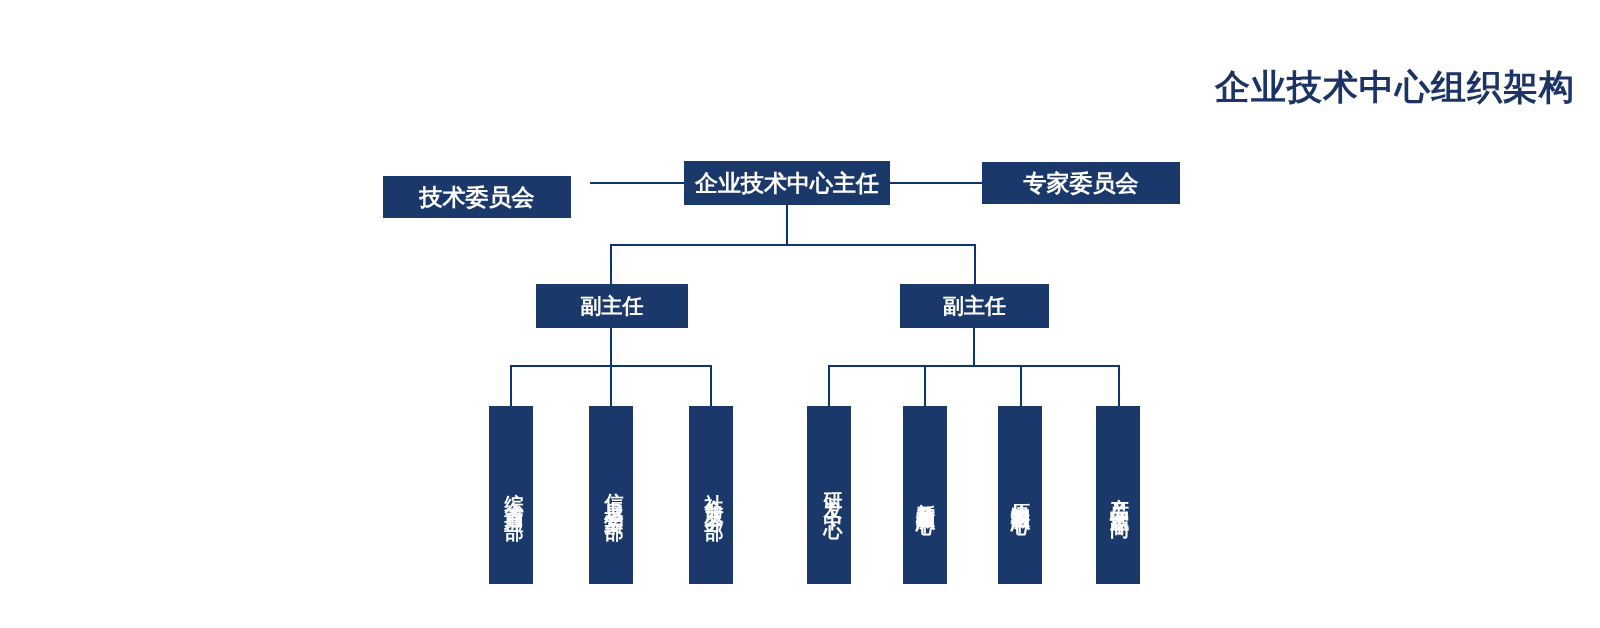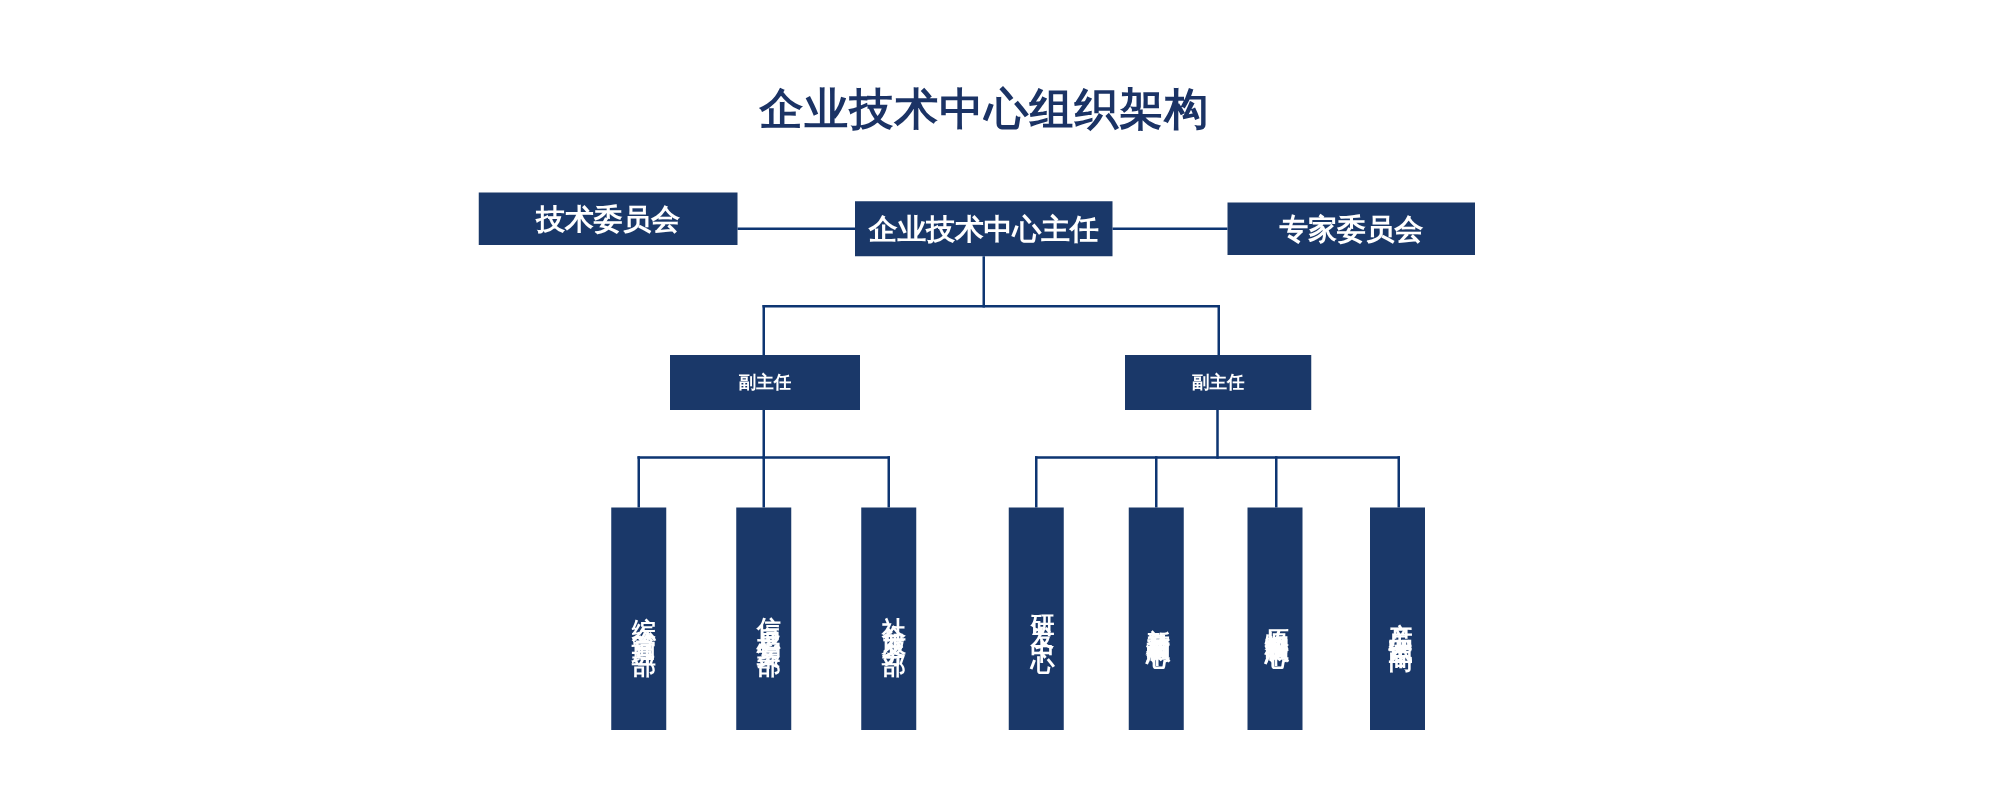--- a/index.html
+++ b/index.html
@@ -9,38 +9,38 @@
     height: 628px;
     background: #ffffff;
     font-family: "Liberation Sans", "DejaVu Sans", sans-serif;
     overflow: hidden;
   }
   .title {
     position: absolute;
     left: 0;
     top: 64px;
     width: 1575px;
-    text-align: center;
+    text-align: right;
     font-size: 35px;
     font-weight: bold;
     letter-spacing: 1px;
     color: #1b3365;
   }
   .node {
     position: absolute;
     background: #1a3869;
     color: #ffffff;
     font-weight: bold;
     display: flex;
     align-items: center;
     justify-content: center;
     box-sizing: border-box;
   }
   .lvl1 { font-size: 23px; }
-  .lvl2 { font-size: 14px; }
+  .lvl2 { font-size: 21px; }
   .vbox {
     width: 44px;
     height: 178px;
     top: 406px;
     font-size: 19px;
   }
   .vtext {
     writing-mode: vertical-lr;
     text-orientation: upright;
     line-height: 1;
@@ -54,21 +54,21 @@
     background: #0d3572;
   }
 </style>
 </head>
 <body>
 
 <div class="canvas">
 
   <div class="title">企业技术中心组织架构</div>
 
-  <div class="node lvl1" style="left:383px; top:154px; width:207px; height:42px;">
+  <div class="node lvl1" style="left:383px; top:176px; width:188px; height:42px;">
     <span>技术委员会</span>
   </div>
   <div class="node lvl1" style="left:684px; top:161px; width:206px; height:44px;">
     <span>企业技术中心主任</span>
   </div>
   <div class="node lvl1" style="left:982px; top:162px; width:198px; height:42px;">
     <span>专家委员会</span>
   </div>
 
   <div class="line" style="left:590px; top:182px; width:94px; height:2px;"></div>

